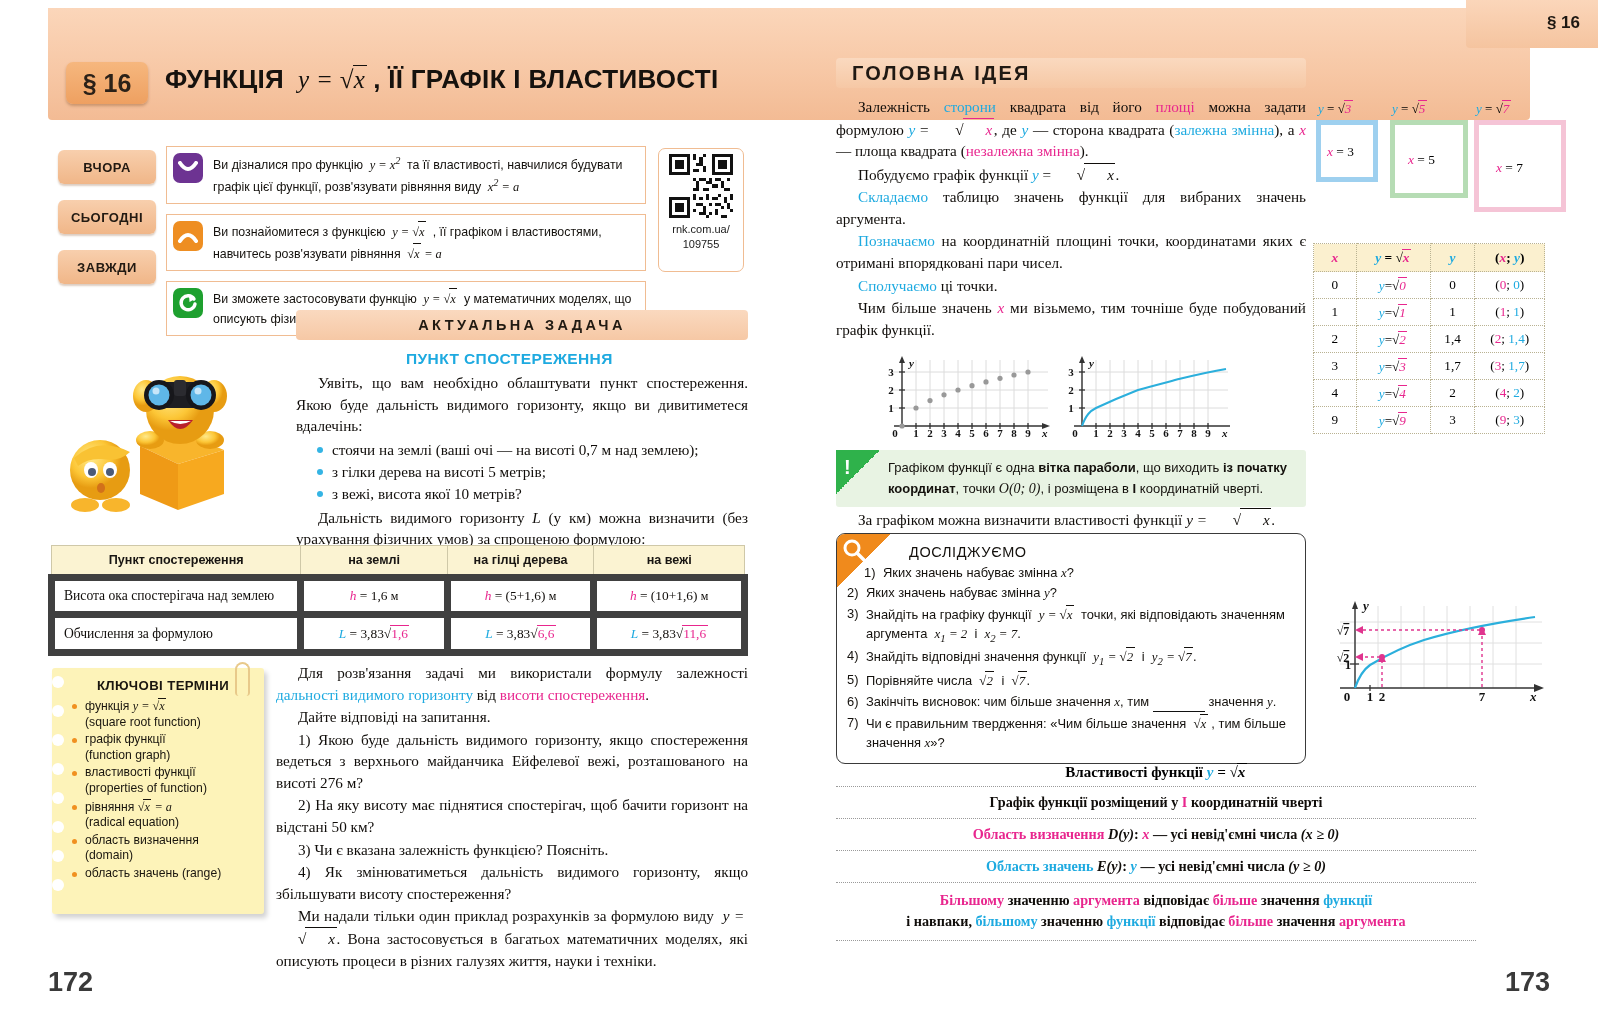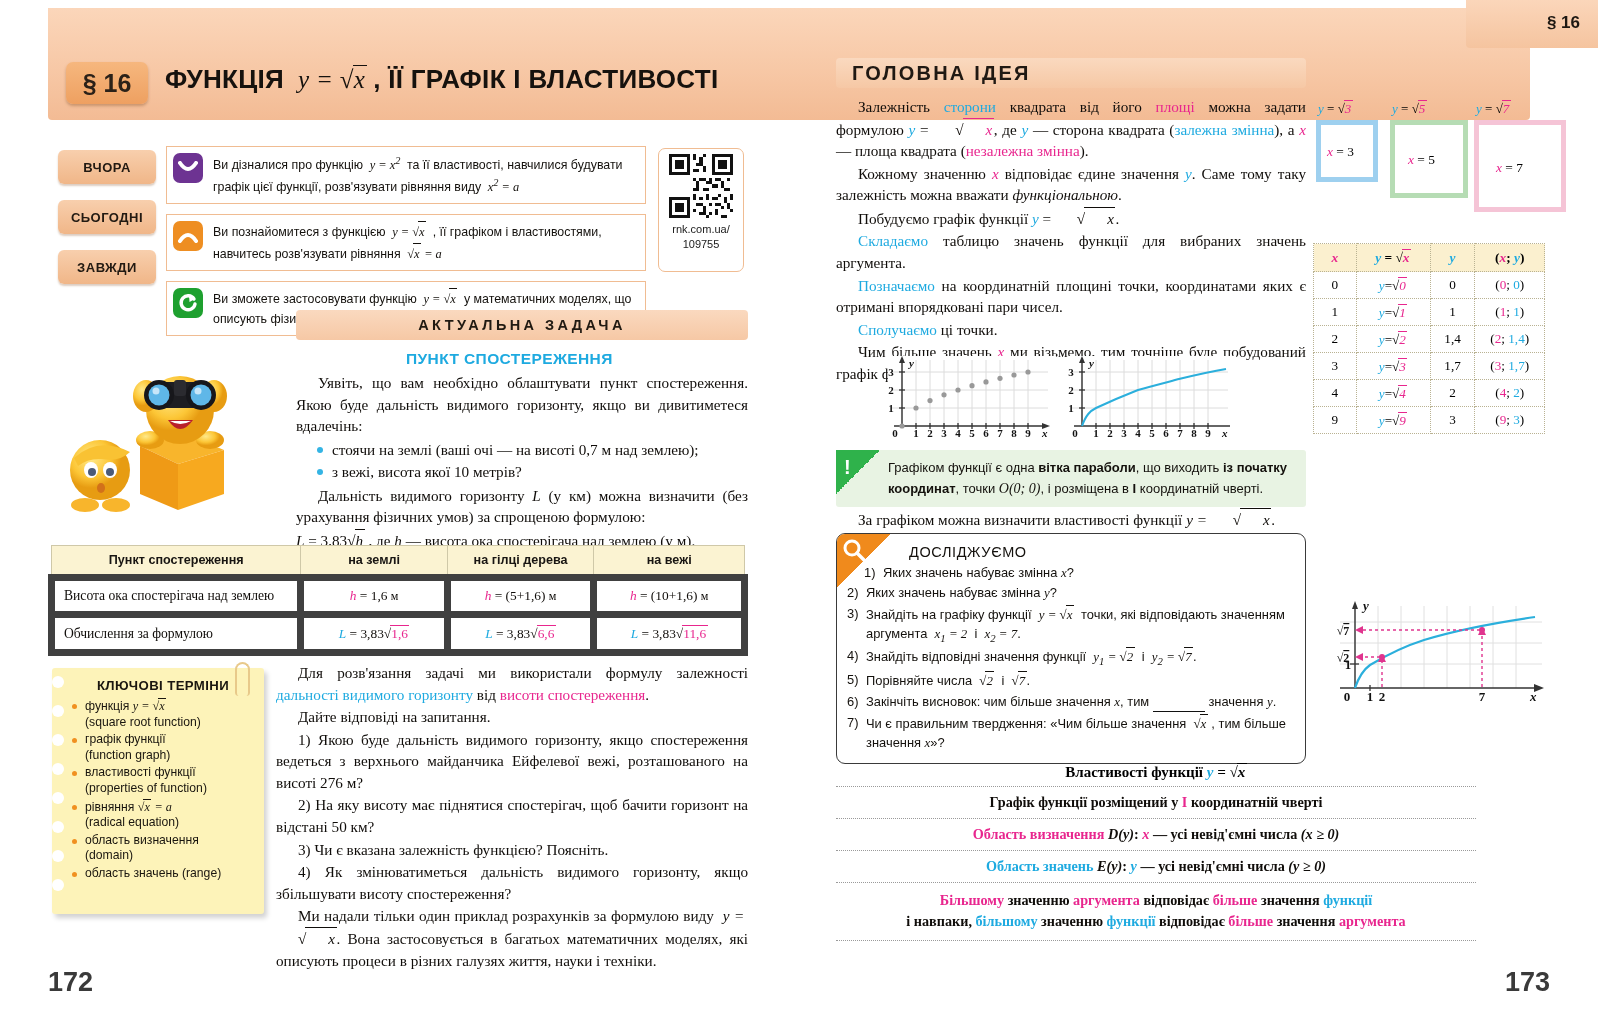--- a/index.html
+++ b/index.html
@@ -425,20 +425,21 @@
       <circle cx="34" cy="114" r="4" fill="#4a5a78"></circle>
       <circle cx="52" cy="114" r="4" fill="#4a5a78"></circle>
       <ellipse cx="43" cy="130" rx="4" ry="5" fill="#d2711a"></ellipse>
     </svg>
   </div>
 
   <div class="bodytext" style="position:absolute; left:296px; top:372px; width:452px;">
     <p>Уявіть, що вам необхідно облаштувати пункт спостереження. Якою буде дальність видимого горизонту, якщо ви дивитиметеся вдалечінь:</p>
     <ul class="dots">
       <li>стоячи на землі (ваші очі — на висоті 0,7 м над землею);</li>
+      <li>з гілки дерева на висоті 5 метрів;</li>
       <li>з вежі, висота якої 10 метрів?</li>
     </ul>
     <p>Дальність видимого горизонту <span class="mathi">L</span> (у км) можна визначити (без урахування фізичних умов) за спрощеною формулою:</p>
     <p class="noind">
       <span class="mathi">L</span> = 3,83<span class="sqrt-wrap mathi">√<span class="radicand">h</span></span> , де <span class="mathi">h</span> — висота ока спостерігача над землею (у м).
     </p>
   </div>
 
   <table class="dtable">
     <tbody>
@@ -509,23 +510,20 @@
   <div class="rhdr-txt">§ 16</div>
 </div>
 
 <div class="rband-title" style="position:absolute; left:836px; top:58px;">ГОЛОВНА ІДЕЯ</div>
 
 <div class="bodytext" style="position:absolute; left:836px; top:96px; width:470px;">
   <p>
     <span>Залежність </span><span class="cy">сторони</span><span> квадрата від його </span><span class="mg">площі</span><span> можна задати формулою </span><span class="mathi cy">y</span>&nbsp;=&nbsp;<span class="sqrt-wrap mathi">√<span class="radicand mg">x</span></span><span>, де </span><span class="mathi cy">y</span><span> — сторона квадрата (</span><span class="cy">залежна змінна</span><span>), а </span><span class="mathi mg">x</span><span> — площа квадрата (</span><span class="mg">незалежна змінна</span><span>).</span>
   </p>
   <p>
-    <span>Кожному значенню </span><span class="mathi mg">x</span><span> відповідає єдине значення </span><span class="mathi cy">y</span><span>. Саме тому таку залежність можна вважати </span><i>функціональною</i><span>.</span>
-  </p>
-  <p>
     <span>Побудуємо графік функції </span><span class="mathi cy">y</span>&nbsp;=&nbsp;<span class="sqrt-wrap mathi">√<span class="radicand">x</span></span><span>.</span>
   </p>
   <p><span class="cy">Складаємо</span><span> таблицю значень функції для вибраних значень аргумента.</span></p>
   <p><span class="cy">Позначаємо</span><span> на координатній площині точки, координатами яких є отримані впорядковані пари чисел.</span></p>
   <p><span class="cy">Сполучаємо</span><span> ці точки.</span></p>
   <p><span>Чим більше значень </span><span class="mathi mg">x</span><span> ми візьмемо, тим точніше буде побудований графік функції.</span></p>
 </div>
 
 <div class="sq-group">
   <div class="sqlabel" style="left:8px; top:0px;">

